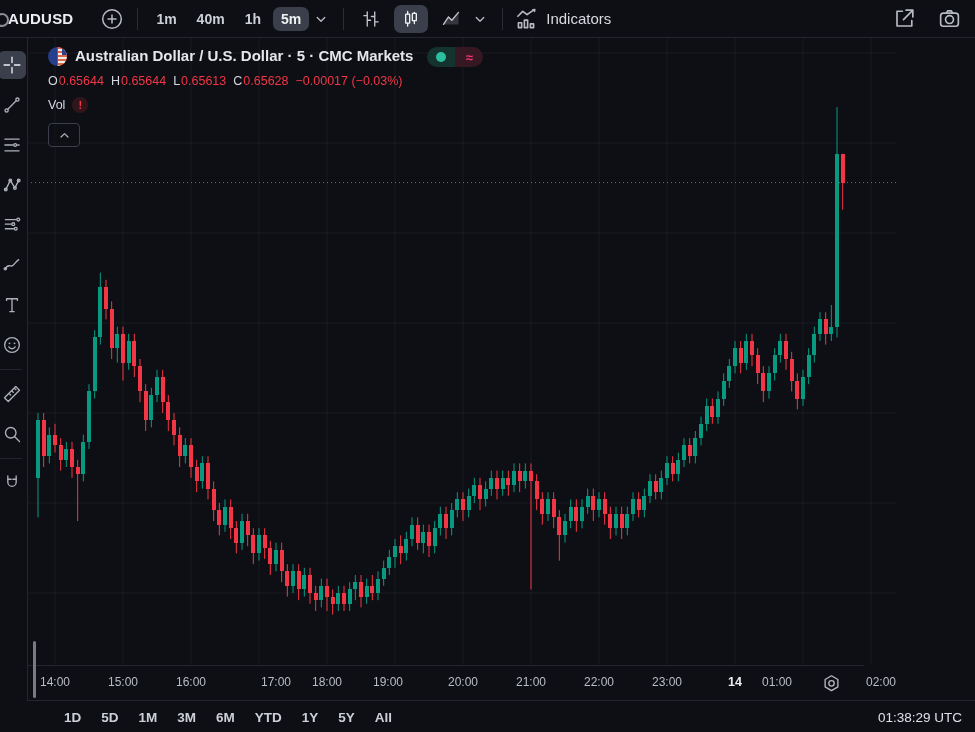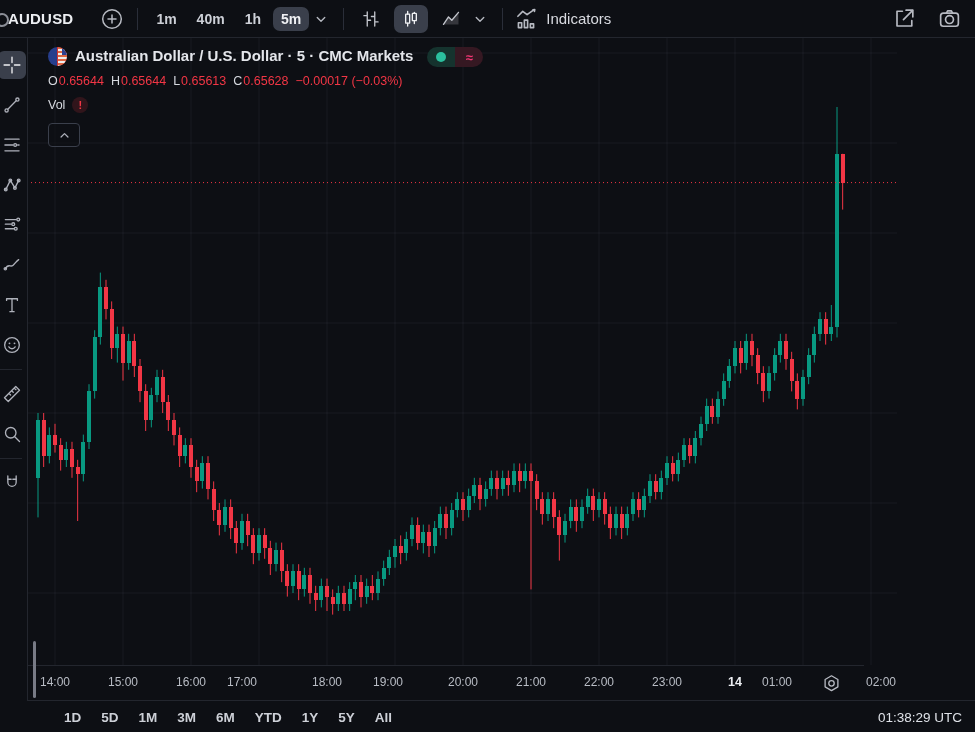--- a/index.html
+++ b/index.html
@@ -573,21 +573,21 @@
     <div class="time-axis" id="time-axis">
       <span class="axis-gear">
         <svg width="21" height="21" viewBox="0 0 24 24" fill="none" stroke="currentColor" stroke-width="1.5" stroke-linejoin="round">
             <path d="M12 3.2l7.3 4.2v8.4L12 20.1l-7.3-4.3V7.4z"></path>
             <circle cx="12" cy="11.8" r="3.1"></circle>
           </svg>
       </span>
     <div class="time-label" style="left: 28.0001px;">14:00</div>
         <div class="time-label" style="left: 96.0005px;">15:00</div>
         <div class="time-label" style="left: 164.001px;">16:00</div>
-        <div class="time-label" style="left: 215px; text-align: right;">17:00</div>
+        <div class="time-label" style="left: 249px; text-align: right;">17:00</div>
         <div class="time-label" style="left: 300.002px;">18:00</div>
         <div class="time-label" style="left: 361px;">19:00</div>
         <div class="time-label" style="left: 436.002px;">20:00</div>
         <div class="time-label" style="left: 504.003px;">21:00</div>
         <div class="time-label" style="left: 572.003px;">22:00</div>
         <div class="time-label" style="left: 640.004px;">23:00</div>
         <div class="time-label bold" style="left: 708.004px;">14</div>
         <div class="time-label" style="left: 750px; text-align: right;">01:00</div>
         <div class="time-label" style="left: 844.005px; margin-left: 10px;">02:00</div>
       </div>

